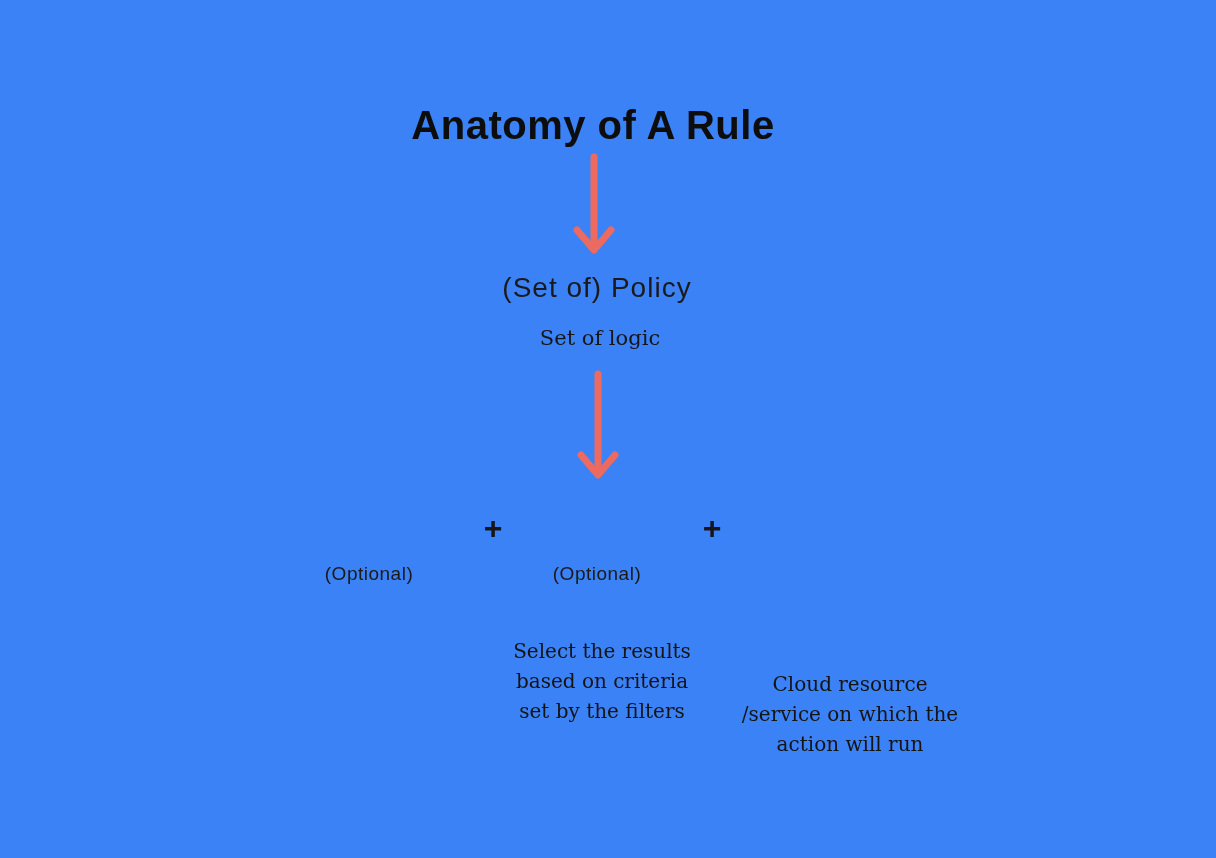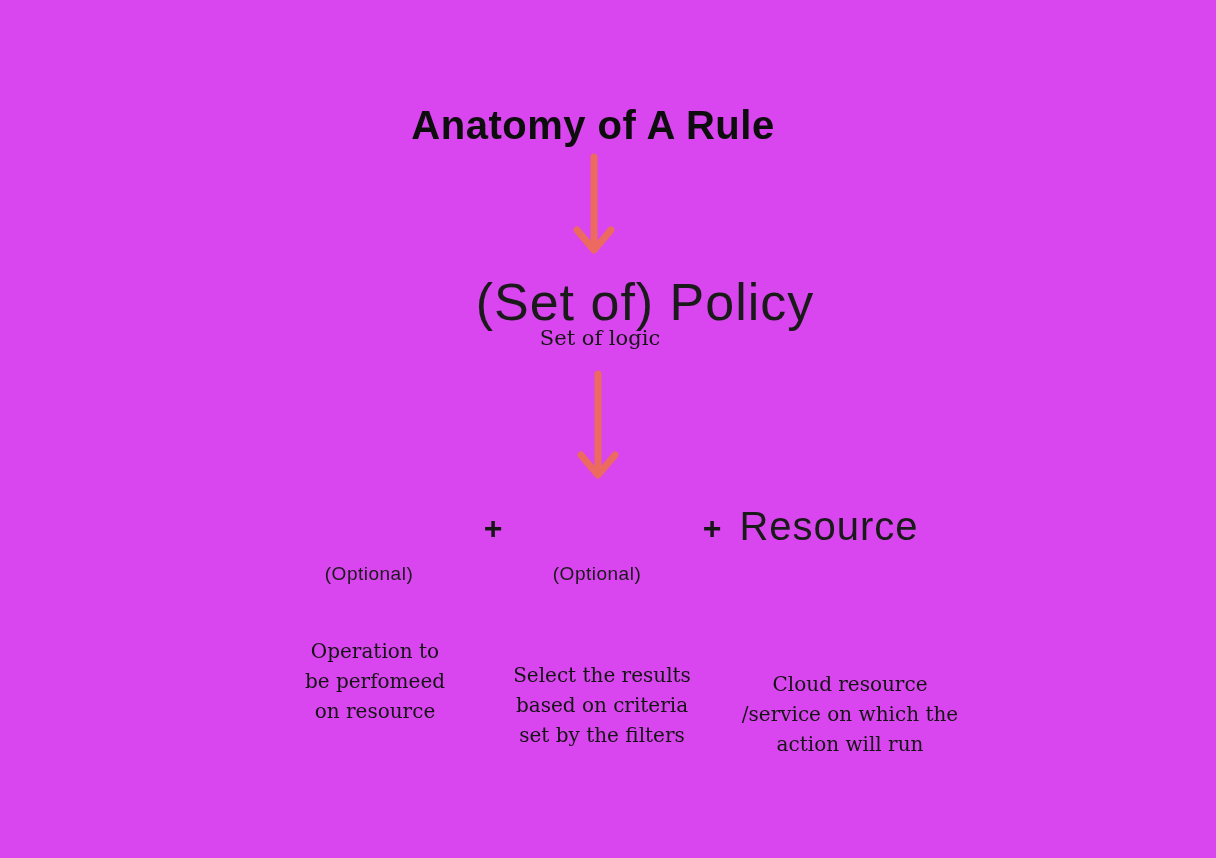--- a/index.html
+++ b/index.html
@@ -4,42 +4,41 @@
 <style>
   html, body {
     margin: 0;
     padding: 0;
     background: #ffffff;
   }
   .canvas {
     position: relative;
     width: 1216px;
     height: 858px;
-    background: #d946ef;
+    background: #3b82f6;
     font-family: "Liberation Sans", sans-serif;
     color: #121212;
     overflow: hidden;
   }
   .abs { position: absolute; }
   .cx { transform: translateX(-50%); }
 
   .title {
     font-size: 40px;
     font-weight: 800;
     letter-spacing: 0.5px;
     white-space: nowrap;
     color: #0d0d0d;
   }
   .policy-label {
-    font-size: 52px;
+    font-size: 28px;
     font-weight: 300;
     letter-spacing: 1px;
     white-space: nowrap;
     color: #1a1a1a;
-    margin-left: 48px;
   }
   .serif-sub {
     font-family: "DejaVu Serif", serif;
     font-size: 21px;
     font-weight: 400;
     white-space: nowrap;
     color: #161616;
   }
   .component-label {
     font-size: 40px;
@@ -91,28 +90,24 @@
 
   <div class="abs" style="left:576px; top:370px;">
     <svg class="arrow" width="44" height="112" viewBox="0 0 44 112">
       <line x1="22" y1="4" x2="22" y2="100" stroke="#ec6a5f" stroke-width="7" stroke-linecap="round"></line>
       <polyline points="5,85 22,105 39,85" fill="none" stroke="#ec6a5f" stroke-width="7" stroke-linecap="round" stroke-linejoin="round"></polyline>
     </svg>
   </div>
 
   <div class="abs cx plus" style="left:493px; top:510px;">+</div>
   <div class="abs cx plus" style="left:712px; top:510px;">+</div>
-  <div class="abs cx component-label" style="left:829px; top:504px;">Resource</div>
 
   <div class="abs cx optional" style="left:369px; top:563px;">(Optional)</div>
   <div class="abs cx optional" style="left:597px; top:563px;">(Optional)</div>
 
-  <div class="abs cx description" style="left:375px; top:636px;">Operation to
-be perfomeed
-on resource</div>
-  <div class="abs cx description" style="left:602px; top:660px;">Select the results
+  <div class="abs cx description" style="left:602px; top:636px;">Select the results
 based on criteria
 set by the filters</div>
   <div class="abs cx description" style="left:850px; top:669px;">Cloud resource
 /service on which the
 action will run</div>
 
 </div>
 
 </body></html>

